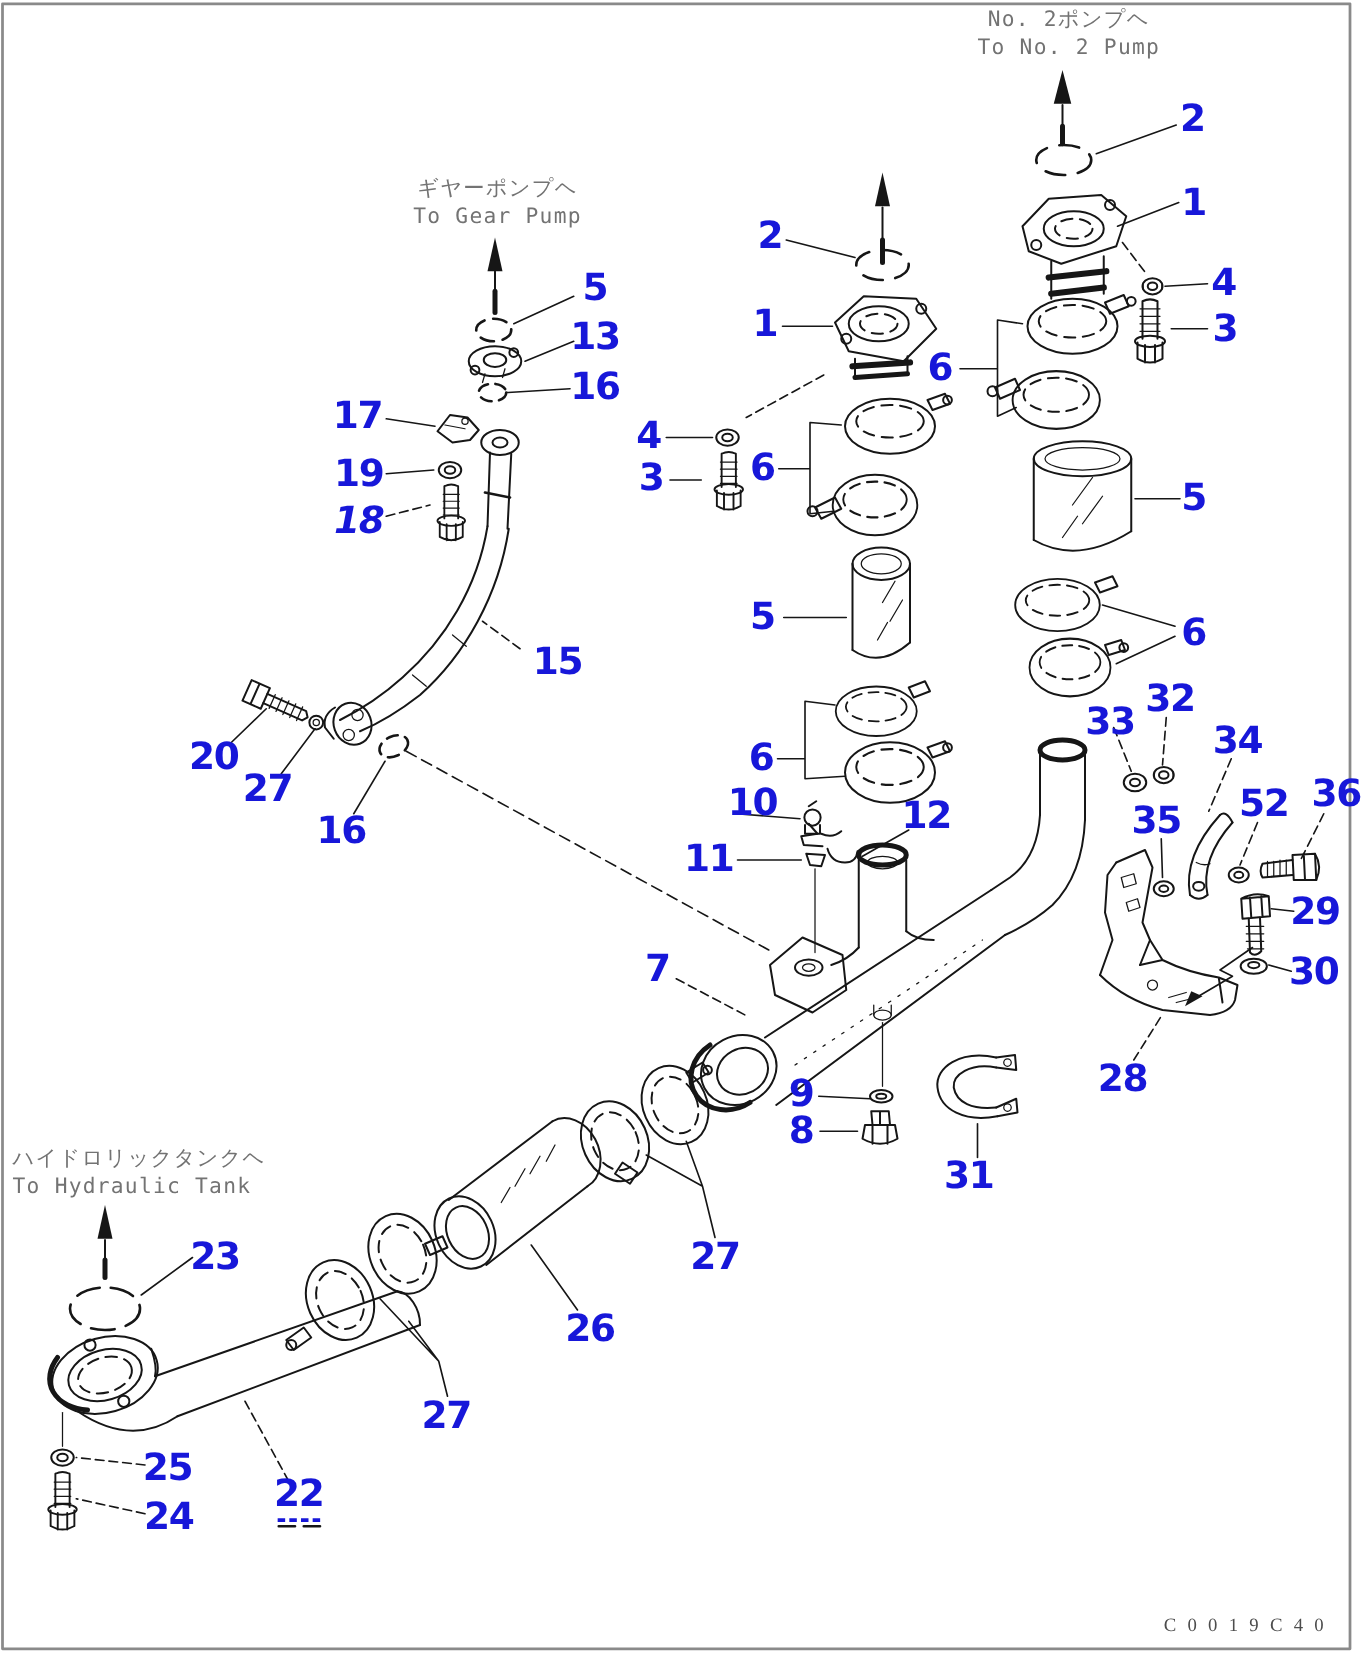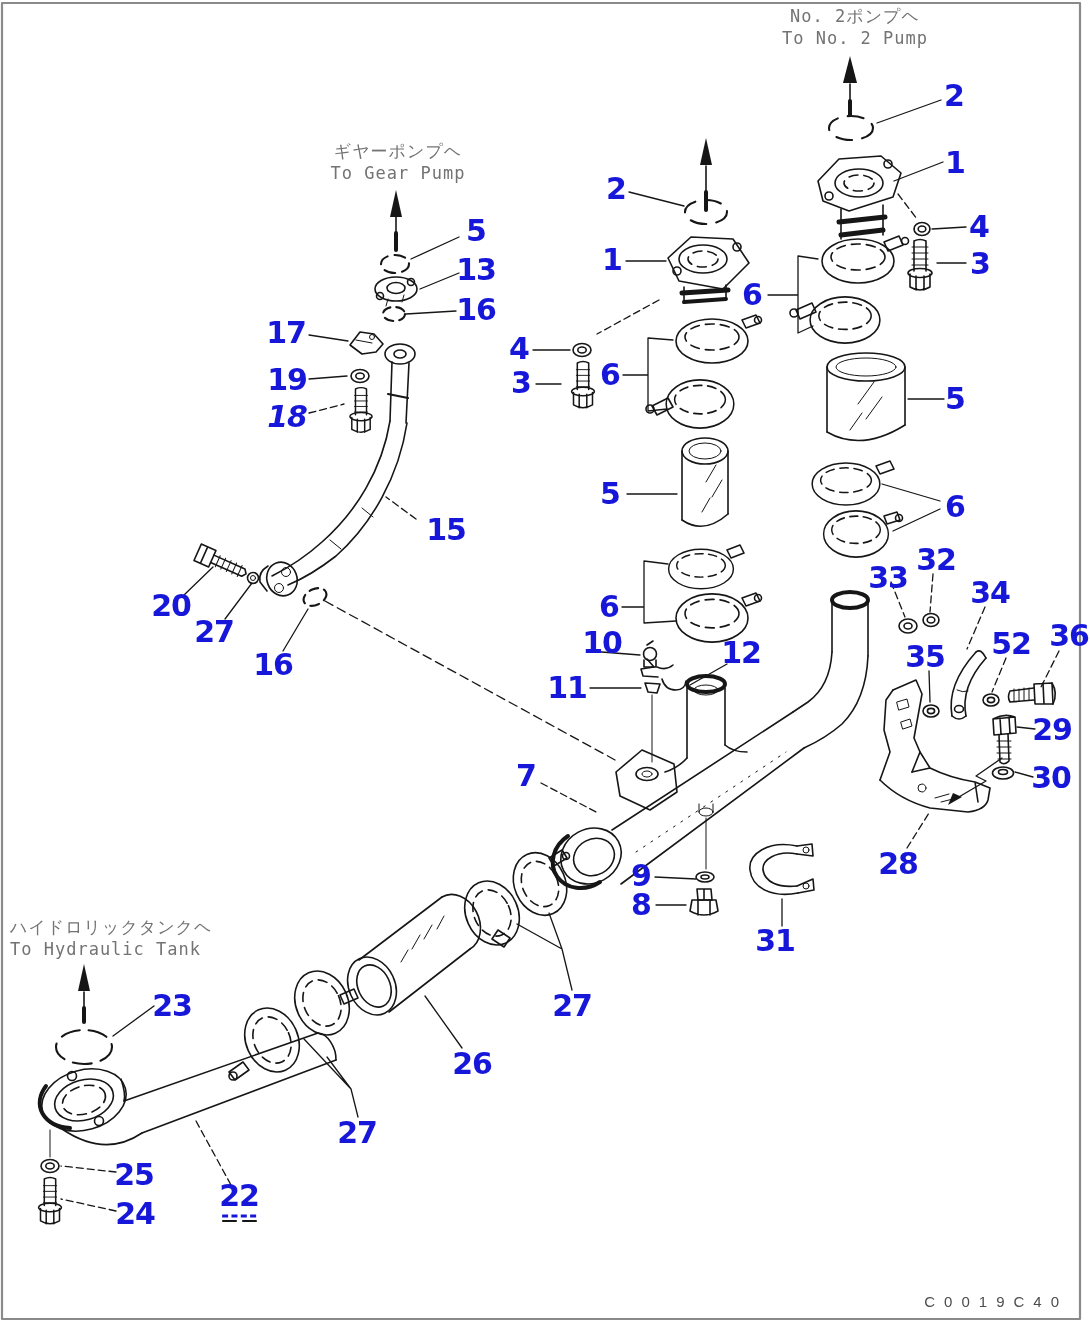--- a/index.html
+++ b/index.html
@@ -23,21 +23,21 @@
         font-family:"DejaVu Sans Mono",monospace;font-size:17px;line-height:22px;
         white-space:nowrap;letter-spacing:1px;}
   .anno.ctr{transform:translateX(-50%);}
   
   .plabel{position:absolute;transform:translate(-50%,-50%);color:#1717d9;
           font-family:"DejaVu Sans",sans-serif;font-weight:bold;font-size:30px;
           letter-spacing:-1px;white-space:nowrap;line-height:1;}
   .plabel.u::after{content:"";display:block;width:34px;margin:4px auto 0;
           border-bottom:3px dashed #1717d9;}
   #footer-code{position:absolute;top:1293px;right:22px;color:#4d4d4d;
-          font-family:Liberation Sans, sans-serif;font-size:15px;letter-spacing:9px;}
+          font-family:Liberation Serif, serif;font-size:15px;letter-spacing:9px;}
 </style>
 </head>
 <body>
 
 <div id="stage">
 
 <svg id="dwg" width="1090" height="1323" viewBox="0 0 1090 1323" xmlns="http://www.w3.org/2000/svg">
 
   <defs>
     <symbol id="cl" overflow="visible">

